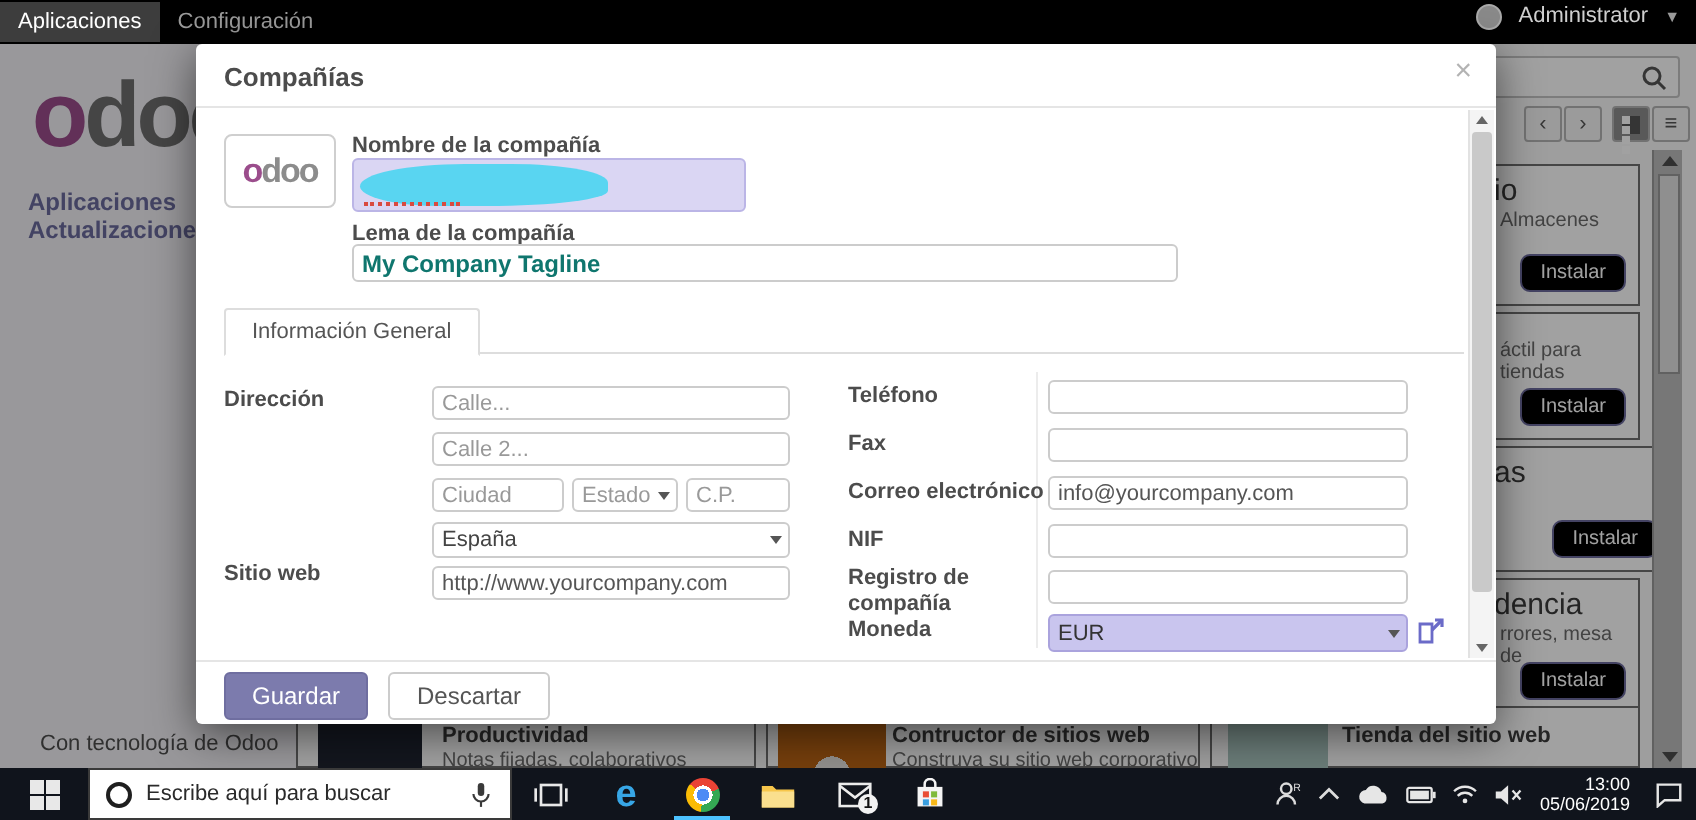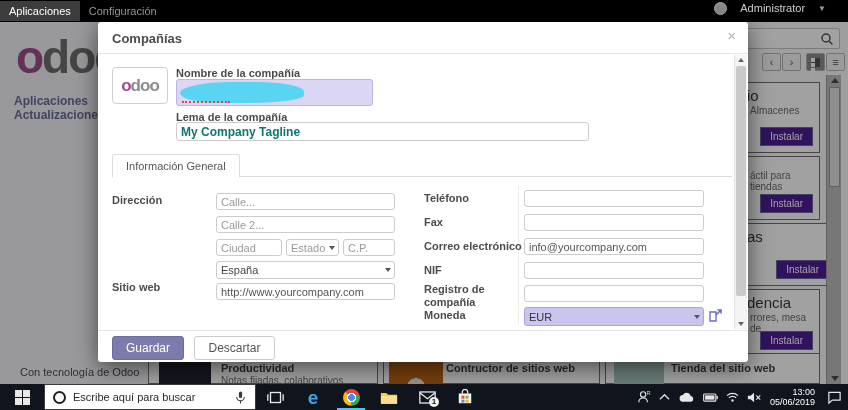--- a/index.html
+++ b/index.html
@@ -3,21 +3,21 @@
 <meta charset="utf-8">
 <style>
   html,body{margin:0;padding:0;background:#222;}
   *{box-sizing:border-box;font-family:"Liberation Sans",sans-serif;}
   .screen{position:relative;width:848px;height:410px;overflow:hidden;background:#e9e9e9;}
 
   
   .topbar{position:absolute;left:0;top:0;width:848px;height:22px;background:#000;z-index:6;display:flex;align-items:center;}
   .topmenu{font-size:11px;padding:4px 9px;color:#9b9b9b;cursor:default;}
   .topmenu.active{background:#3d3d3d;color:#fff;}
-  .topuser{position:absolute;right:22px;top:0;height:16px;display:flex;align-items:center;gap:13px;color:#cfcfcf;font-size:11px;}
+  .topuser{position:absolute;right:8px;top:0;height:16px;display:flex;align-items:center;gap:8px;color:#cfcfcf;font-size:11px;}
   .avatar{width:13px;height:13px;border-radius:50%;background:#8a8a8a;border:1px solid #aaa;}
   .caret{font-size:8px;color:#9a9a9a;}
 
   
   .bg{position:absolute;left:0;top:22px;width:848px;height:362px;background:#fbfbfb;z-index:1;}
   .bg-sidebar{position:absolute;left:0;top:0;width:148px;height:362px;background:#f2f1f5;}
   .bg-logo{position:absolute;left:16px;top:8px;font-size:46px;font-weight:bold;letter-spacing:-2px;color:#6e6e6e;}
   .bg-logo .o1{color:#9b4d8c;}
   .bg-link{position:absolute;left:14px;font-size:12px;font-weight:bold;color:#6b6b9e;}
   .bg-powered{position:absolute;left:20px;top:344px;font-size:11px;color:#4c4c4c;}
@@ -28,21 +28,21 @@
   .gridglyph{display:inline-block;width:9px;height:9px;margin-top:4px;
     background:conic-gradient(#555 0 0);background:linear-gradient(#555,#555);
     -webkit-mask:none;}
   .gridglyph i{display:block;width:4px;height:4px;background:#555;float:left;margin:0 1px 1px 0;}
   .bg-ctrl.active .gridglyph i{background:#fff;}
 
   .tile{position:absolute;background:#fff;border:1px solid #6f6f6f;}
   .tile.sliver{border-left:none;}
   .tile .tfrag-title{font-size:15px;font-weight:normal;color:#3c3c3c;padding:4px 0 0 1px;}
   .tile .tfrag-desc{font-size:10px;color:#6b6b6b;padding:1px 0 0 4px;}
-  .install{position:absolute;right:6px;bottom:6px;background:#4c1d95;border:1px solid #6c6b9d;color:#fff;font-size:10px;padding:3px 9px;border-radius:0;}
+  .install{position:absolute;right:6px;bottom:6px;background:#000000;border:1px solid #6c6b9d;color:#fff;font-size:10px;padding:3px 9px;border-radius:5px;}
   .btile-icon{position:absolute;left:10px;top:6px;width:52px;height:34px;border-radius:2px;}
   .btile-title{position:absolute;left:72px;top:8px;font-size:11px;font-weight:bold;color:#3c3c3c;}
   .btile-desc{position:absolute;left:72px;top:21px;font-size:10px;color:#6b6b6b;}
 
   .bg-scroll{position:absolute;left:826px;top:53px;width:15px;height:309px;background:#bdbdbd;border-left:1px solid #9a9a9a;}
   .bg-thumb{position:absolute;left:2px;top:12px;width:11px;height:100px;background:#e2e2e2;border:1px solid #9a9a9a;}
   .sarrow{position:absolute;left:4px;width:0;height:0;border-left:4px solid transparent;border-right:4px solid transparent;}
   .sarrow.up{top:3px;border-bottom:5px solid #4c4c4c;}
   .sarrow.down{bottom:3px;border-top:5px solid #4c4c4c;}
 
@@ -148,20 +148,21 @@
     </div>
 
     <div class="tile" style="left:148px;top:331px;width:230px;height:31px;">
       <div class="btile-icon" style="background:#1f2430;"></div>
       <div class="btile-title">Productividad</div>
       <div class="btile-desc">Notas fijadas, colaborativos</div>
     </div>
     <div class="tile" style="left:383px;top:331px;width:217px;height:31px;">
       <div class="btile-icon" style="left:5px;width:54px;background:radial-gradient(circle at 50% 80%, #e8e5df 0 9px, rgba(0,0,0,0) 9px), #bc6414;"></div>
       <div class="btile-title" style="left:62px;">Contructor de sitios web</div>
+      <div class="btile-desc" style="left:62px;">Construya su sitio web corporativo</div>
     </div>
     <div class="tile" style="left:605px;top:331px;width:215px;height:31px;">
       <div class="btile-icon" style="left:8px;width:50px;background:#aac7c0;"></div>
       <div class="btile-title" style="left:65px;">Tienda del sitio web</div>
     </div>
 
     <div class="bg-scroll">
       <div class="sarrow up"></div>
       <div class="bg-thumb"></div>
       <div class="sarrow down"></div>

